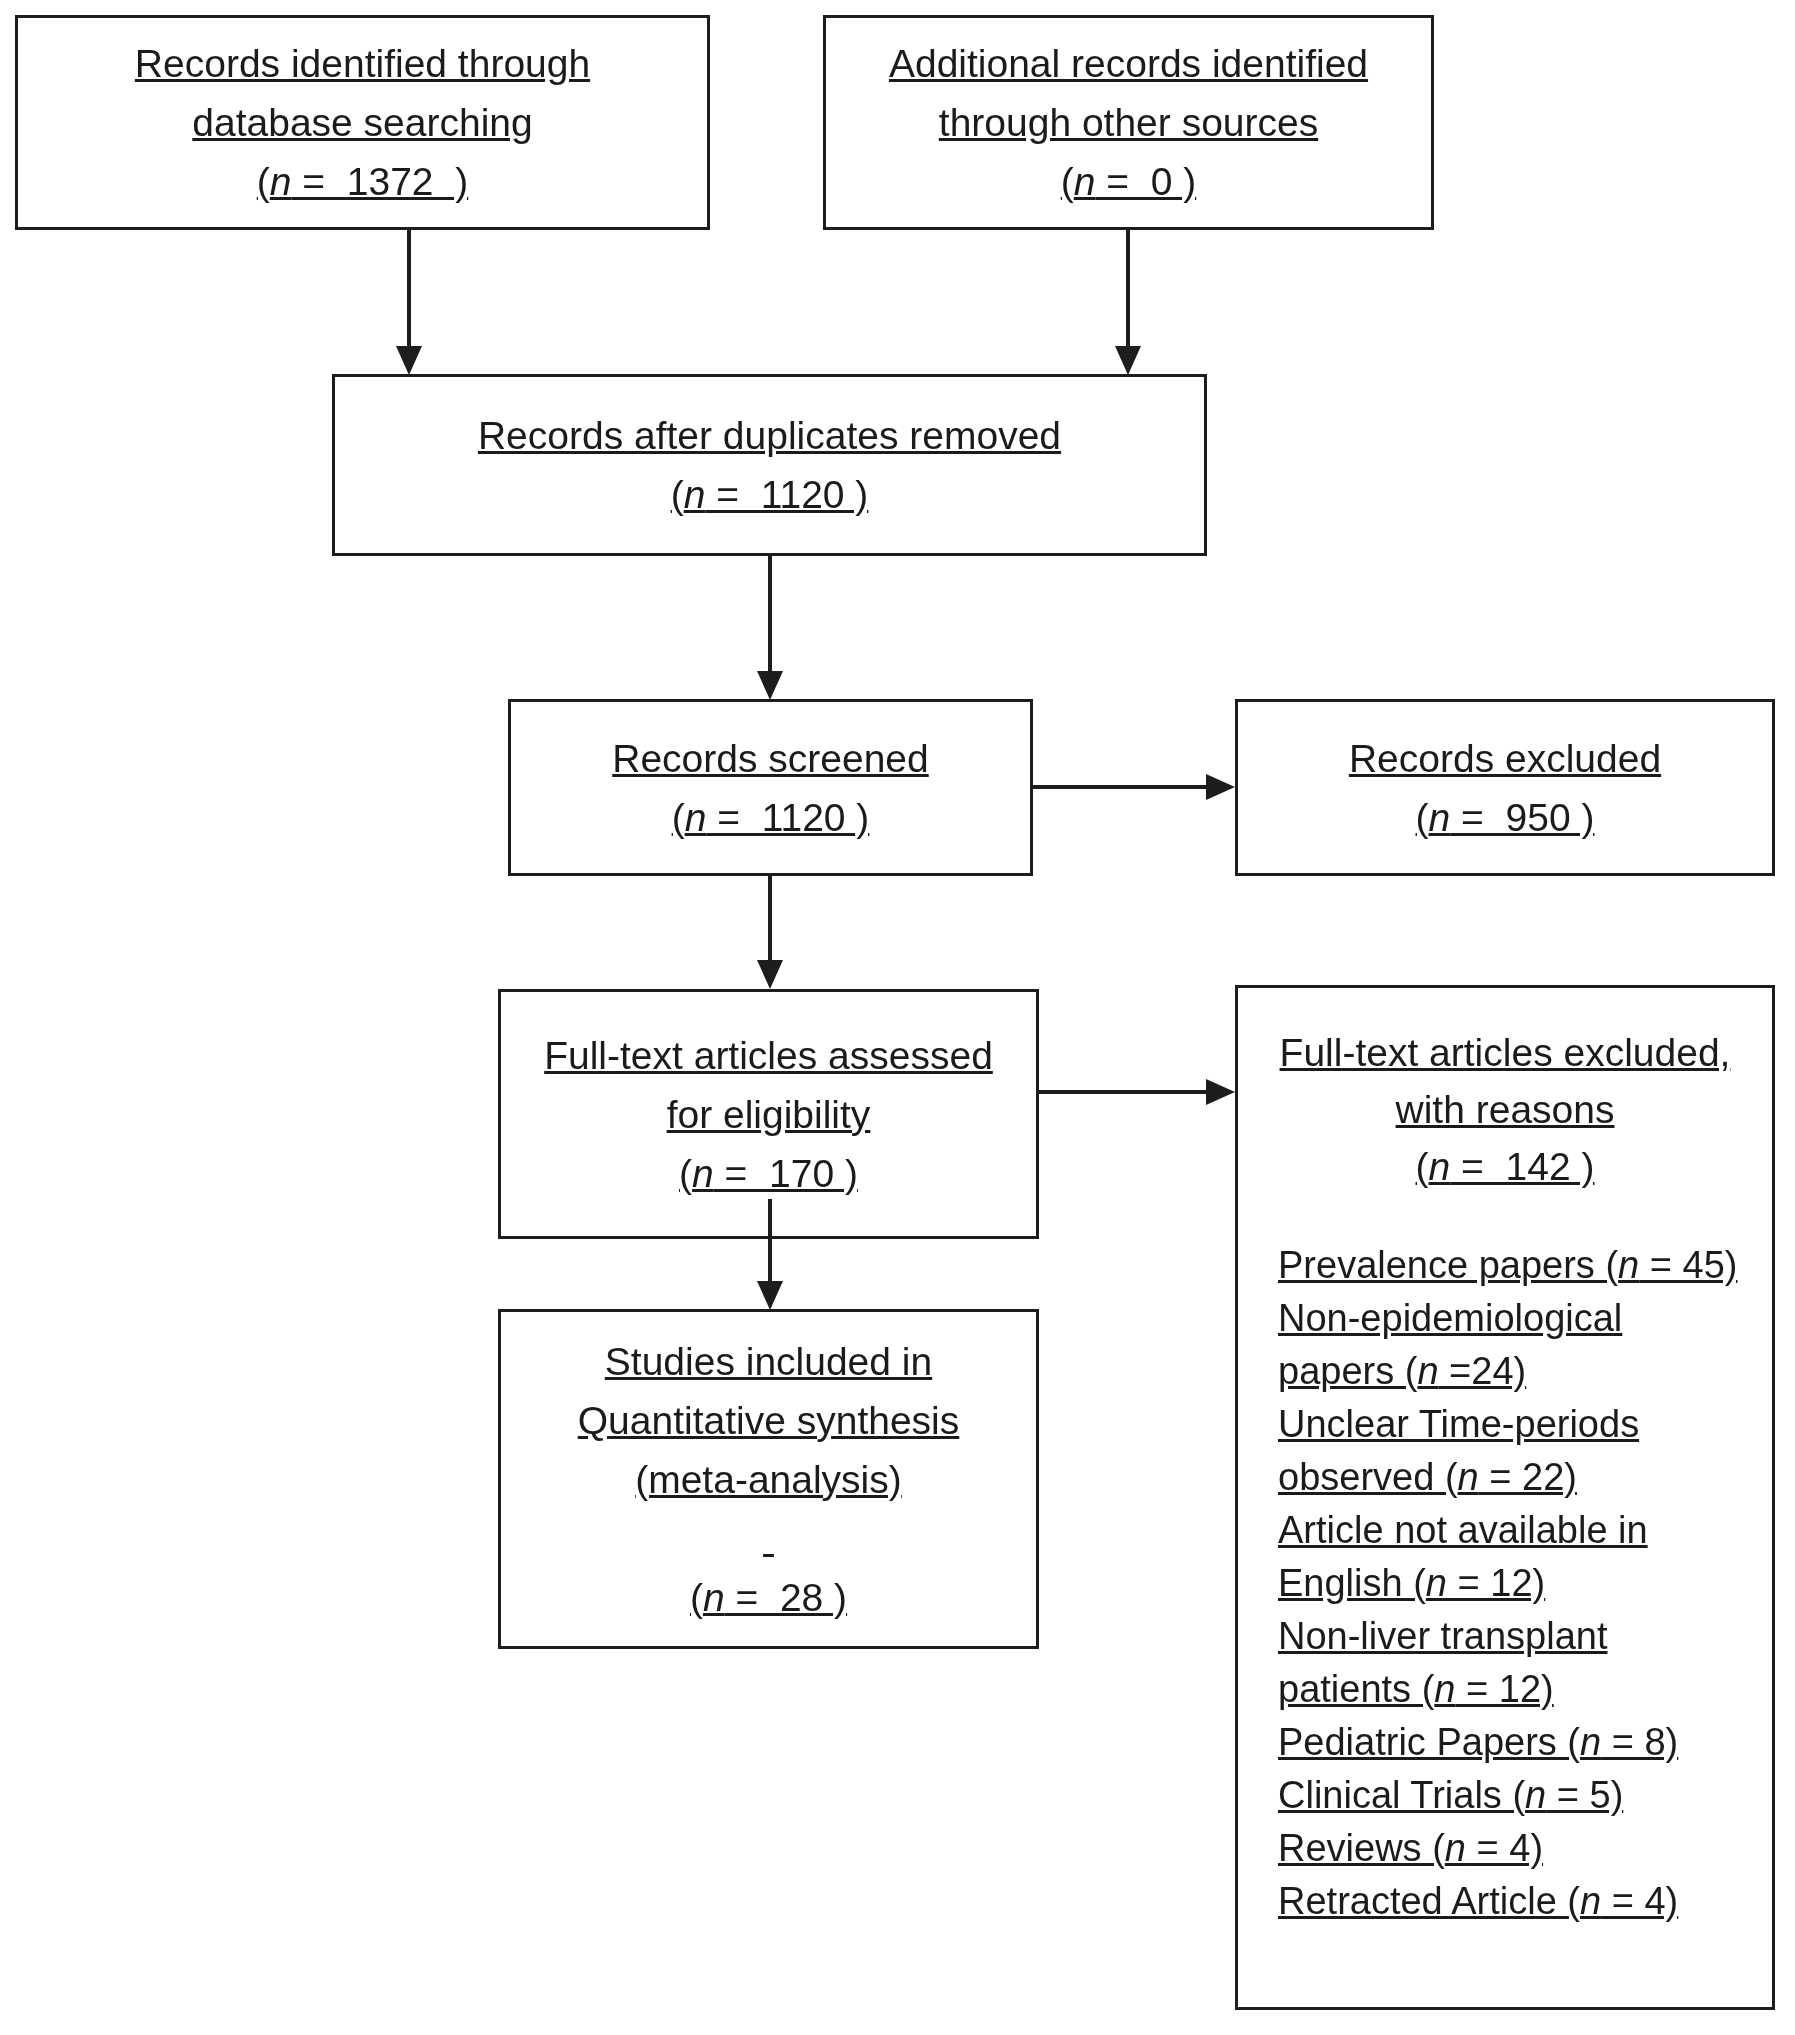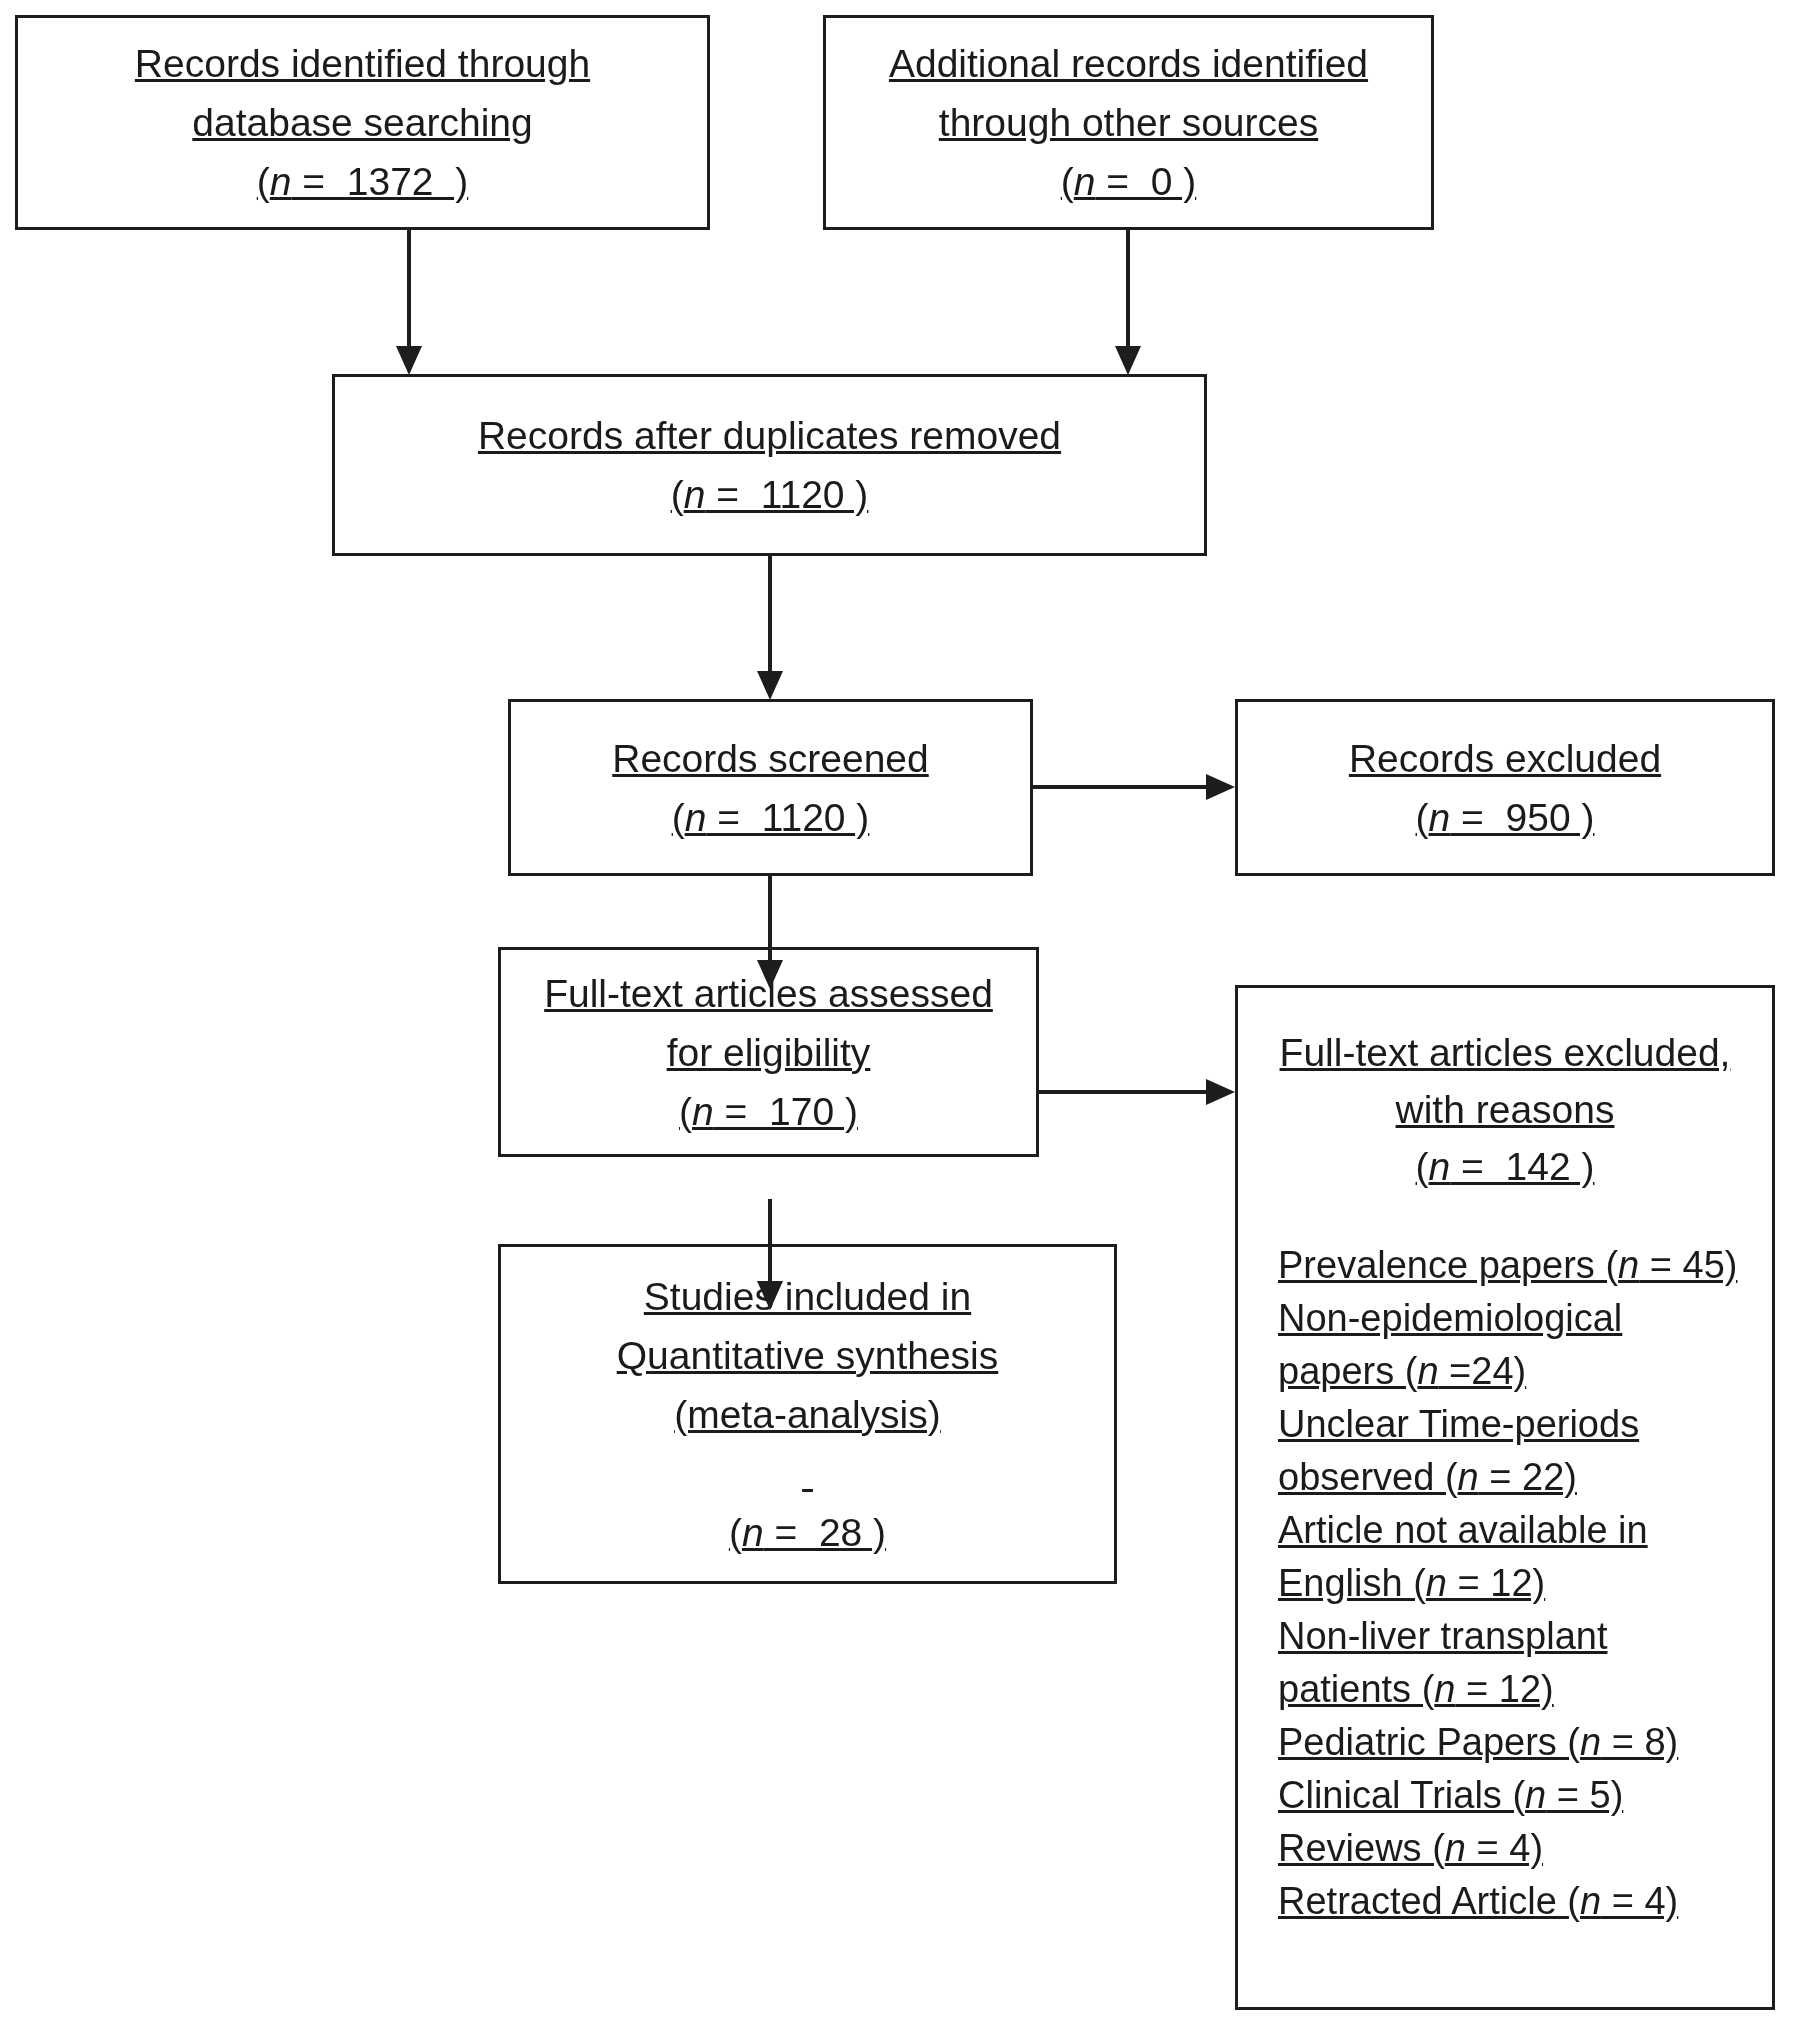--- a/index.html
+++ b/index.html
@@ -69,21 +69,21 @@
   <div class="box" style="left:508px;top:699px;width:525px;height:177px">
       <div class="tline">Records screened</div>
       <div class="tline">(<i class="nvar">n</i> =  1120 )</div>
     </div>
 
   <div class="box" style="left:1235px;top:699px;width:540px;height:177px">
       <div class="tline">Records excluded</div>
       <div class="tline">(<i class="nvar">n</i> =  950 )</div>
     </div>
 
-  <div class="box" style="left:498px;top:947px;width:541px;height:210px">
+  <div class="box" style="left:498px;top:989px;width:541px;height:250px">
       <div class="tline">Full-text articles assessed</div>
       <div class="tline">for eligibility</div>
       <div class="tline">(<i class="nvar">n</i> =  170 )</div>
     </div>
 
   <div class="box rbox" style="left:1235px;top:985px;width:540px;height:1025px">
     <div class="hdr">
         <div class="tline">Full-text articles excluded,</div>
         <div class="tline">with reasons</div>
         <div class="tline">(<i class="nvar">n</i> =  142 )</div>
@@ -98,21 +98,21 @@
         <div class="tline">English (<i class="nvar">n</i> = 12)</div>
         <div class="tline">Non-liver transplant</div>
         <div class="tline">patients (<i class="nvar">n</i> = 12)</div>
         <div class="tline">Pediatric Papers (<i class="nvar">n</i> = 8)</div>
         <div class="tline">Clinical Trials (<i class="nvar">n</i> = 5)</div>
         <div class="tline">Reviews (<i class="nvar">n</i> = 4)</div>
         <div class="tline">Retracted Article (<i class="nvar">n</i> = 4)</div>
       </div>
   </div>
 
-  <div class="box" style="left:498px;top:1244px;width:619px;height:340px">
+  <div class="box" style="left:498px;top:1309px;width:541px;height:340px">
       <div class="tline">Studies included in</div>
       <div class="tline">Quantitative synthesis</div>
       <div class="tline">(meta-analysis)</div>
       <div class="tline">&nbsp;</div>
       <div class="tline">(<i class="nvar">n</i> =  28 )</div>
     </div>
 
   <div>
     <div class="vline" style="left:407px;top:230px;height:120px"></div>
     <div class="head-down" style="left:396px;top:346px"></div>

